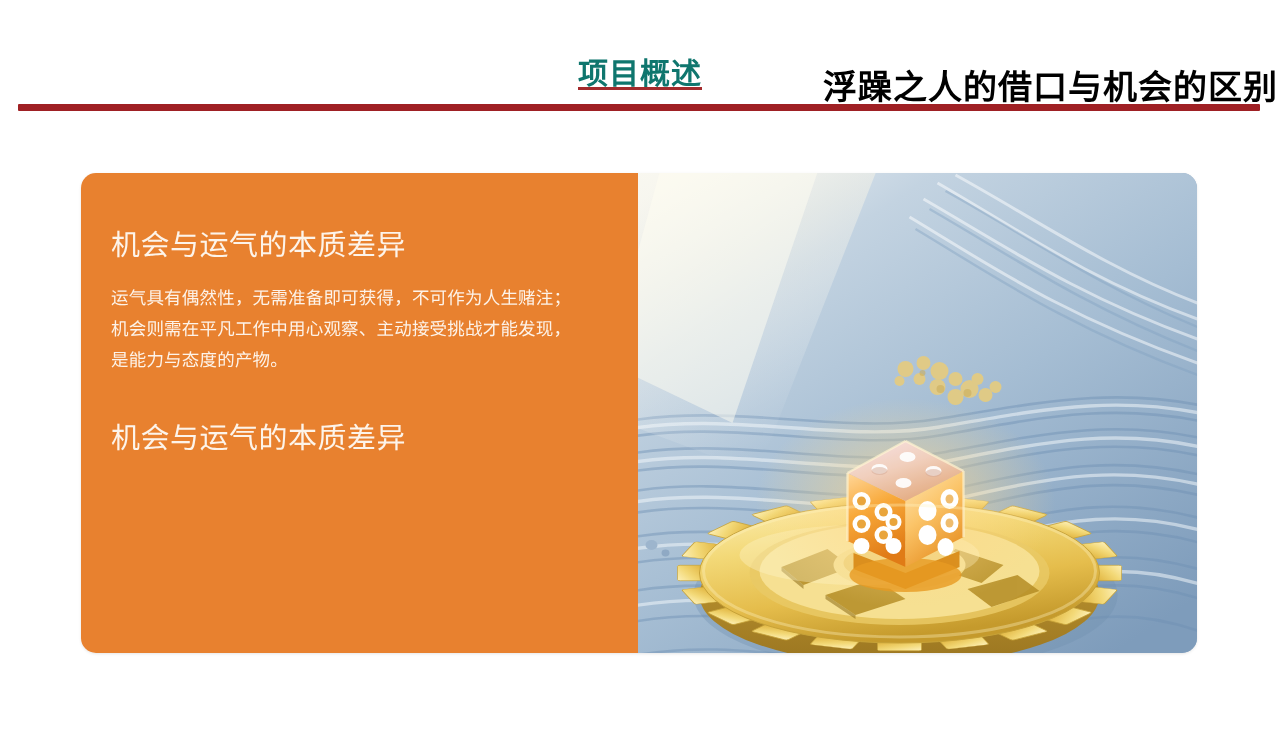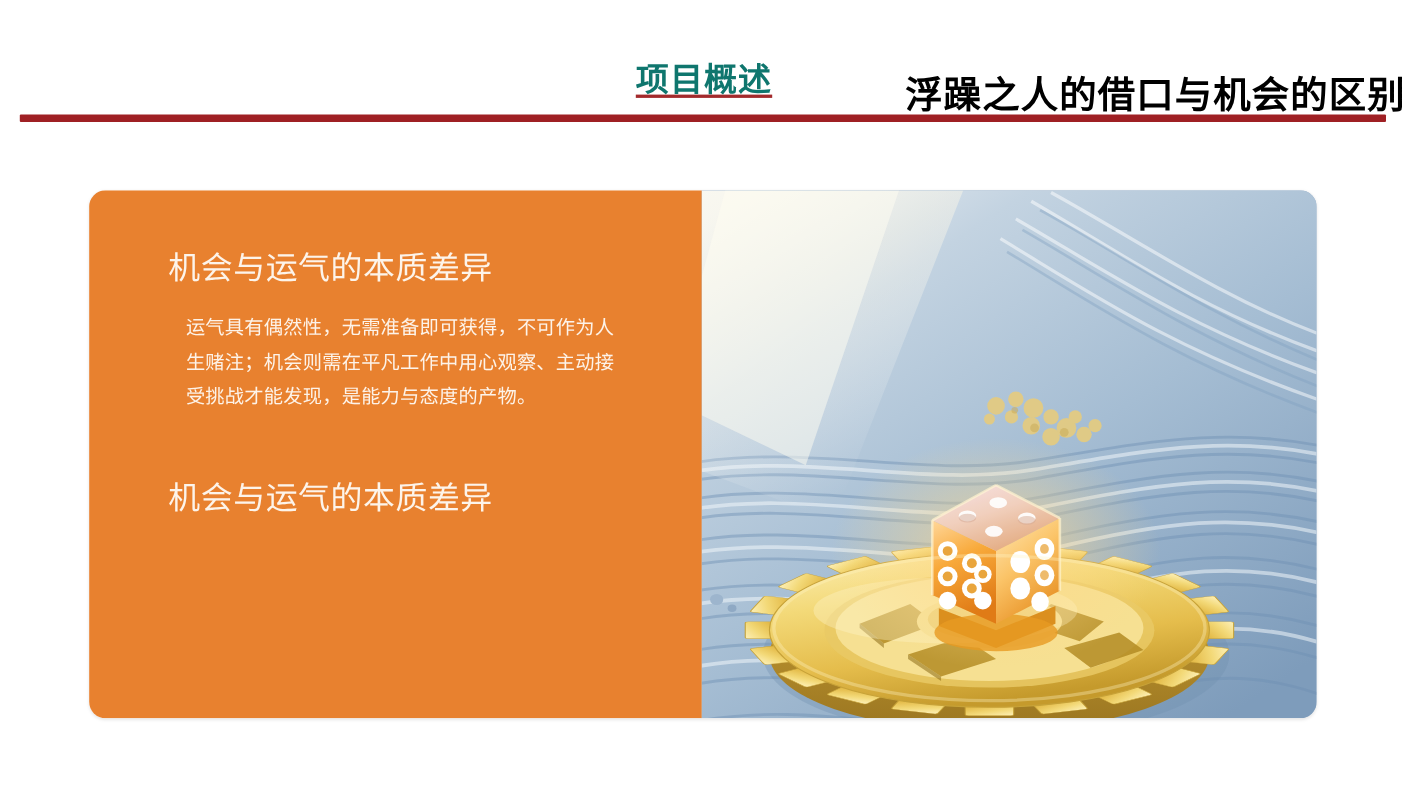--- a/index.html
+++ b/index.html
@@ -78,39 +78,39 @@
     display: flex;
     box-shadow: 0 1px 3px rgba(0,0,0,0.10);
   }
 
   
   .text-panel {
     width: 557px;
     flex: 0 0 557px;
     background: #e8812f;
     box-sizing: border-box;
-    padding: 52px 46px 40px 72px;
+    padding: 52px 46px 40px 30px;
     display: flex;
     flex-direction: column;
     justify-content: flex-start;
   }
   .section {
     margin: 0;
   }
   .section + .section { margin-top: 42px; }
   .section-heading {
     margin: 0 0 18px 0;
     font-size: 29px;
     font-weight: 400;
     color: #fdf4ea;
     line-height: 40px;
     letter-spacing: 0.5px;
   }
   .section-body {
-    margin: 16px;
+    margin: 0;
     font-size: 17.5px;
     font-weight: 400;
     color: #fdf3e9;
     line-height: 31px;
     letter-spacing: 0.2px;
     max-width: 462px;
   }
 
   
   .image-panel {

